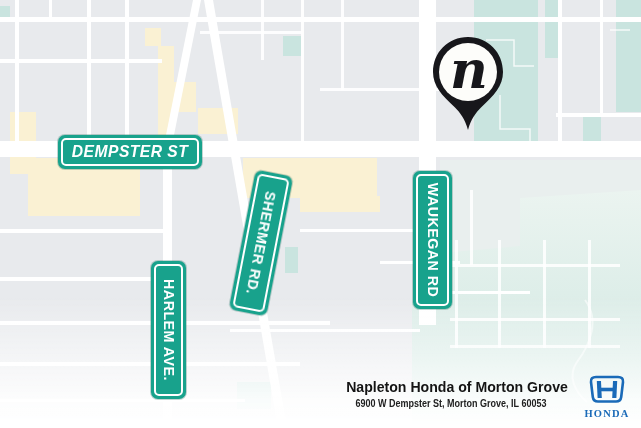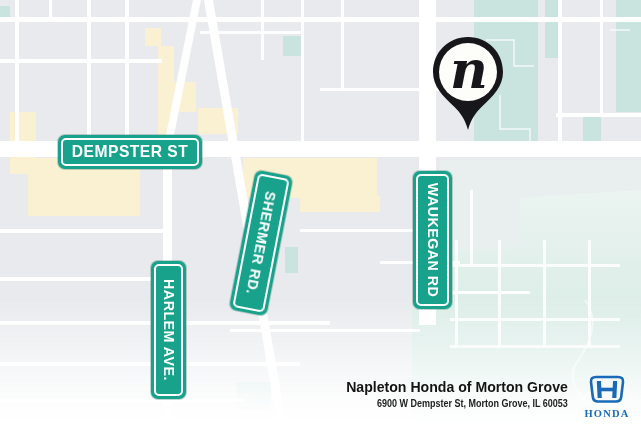--- a/index.html
+++ b/index.html
@@ -21,34 +21,34 @@
   .sign .hlabel {
     position:absolute; inset:0; display:flex; align-items:center; justify-content:center;
     color:#fff; font-weight:bold; font-size:17px; letter-spacing:.5px; white-space:nowrap;
     transform:scaleX(.92);
   }
   .sign .vlabel {
     position:absolute; top:50%; left:50%;
     transform:translate(-50%,-50%) rotate(90deg) scaleX(.95);
     color:#fff; font-weight:bold; font-size:15px; letter-spacing:.5px; white-space:nowrap;
   }
-  .sign-dempster { left:58px; top:135px; width:144px; height:34px; }
+  .sign-dempster { left:58px; top:135px; width:144px; height:34px;font-style:italic; }
   .sign-shermer  { left:242px; top:172px; width:38px; height:142px; transform:rotate(11deg); }
   .sign-harlem   { left:151px; top:261px; width:35px; height:138px; }
   .sign-waukegan { left:413px; top:171px; width:39px; height:138px; }
 
   
   .pin { position:absolute; left:430px; top:35px; width:76px; height:98px; }
   .pin text {
     font-family:"DejaVu Serif", serif; font-style:italic; font-weight:bold;
   }
 
   
   .dealer-block {
-    position:absolute; right:73px; top:378px; text-align:right; line-height:1.25;
+    position:absolute; right:73px; top:378px; text-align:left; line-height:1.25;
   }
   .dealer-name {
     font-size:15px; font-weight:bold; color:#141414; white-space:nowrap;
     transform:scaleX(.94); transform-origin:right center;
   }
   .dealer-address {
     font-size:10px; font-weight:bold; color:#212121; white-space:nowrap;
     transform:scaleX(.9); transform-origin:right center; margin-top:1px;
   }
   .honda-logo { position:absolute; left:582px; top:374px; }

